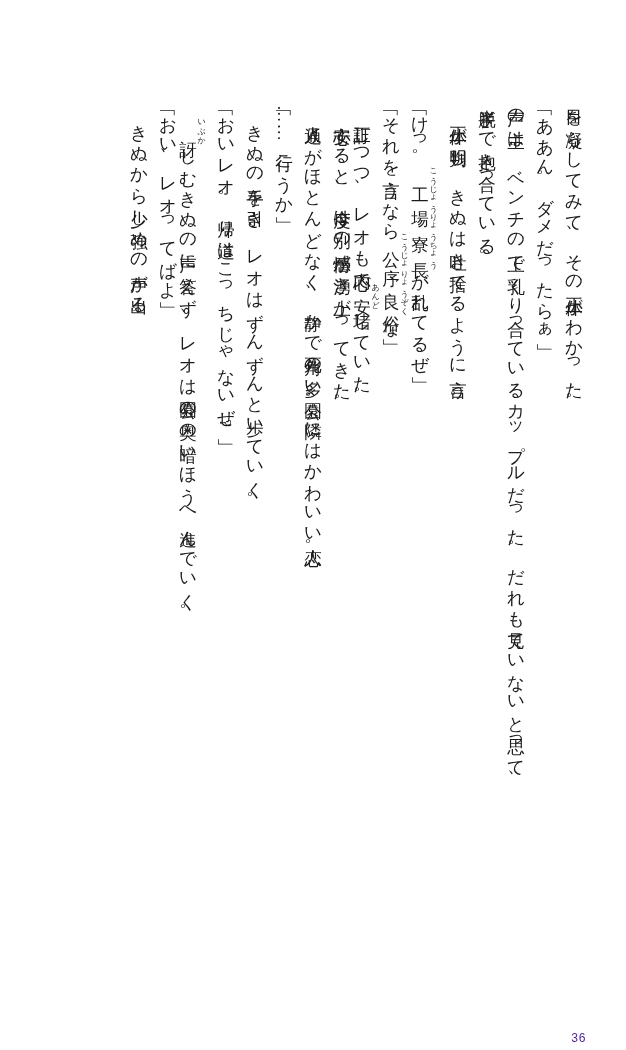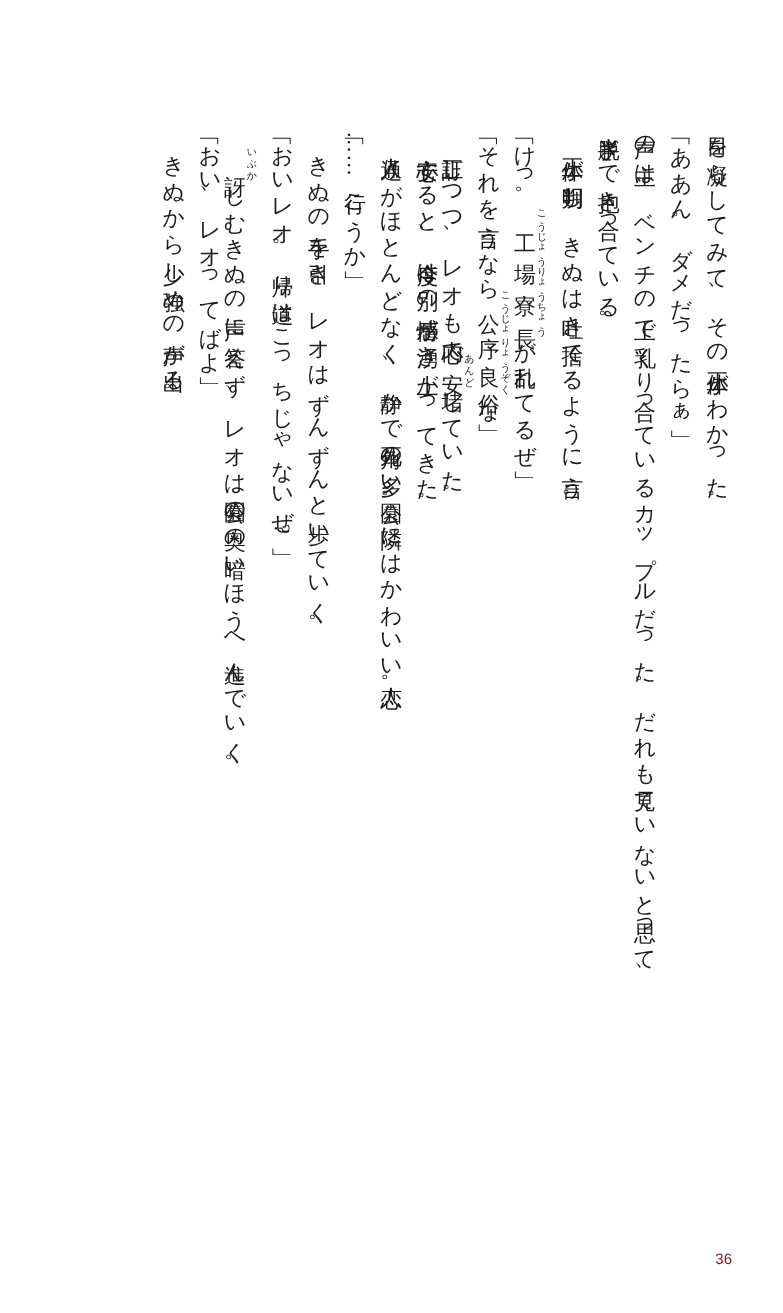--- a/index.html
+++ b/index.html
@@ -60,24 +60,24 @@
   }
   rt {
     font-size: 8px;
     letter-spacing: 0.02em;
     line-height: 1;
     color: #1b1b1b;
   }
   .page-number {
     position: absolute;
     right: 40px;
-    bottom: 36px;
+    bottom: 4px;
     font-size: 12px;
-    font-family: Liberation Sans, sans-serif;
-    color: #7f1d1d;
+    font-family: Liberation Mono, monospace;
+    color: #4c1d95;
     letter-spacing: 0.02em;
   }
 </style>
 </head>
 <body>
 
 <div class="page">
 
   <div class="text-block">
 

